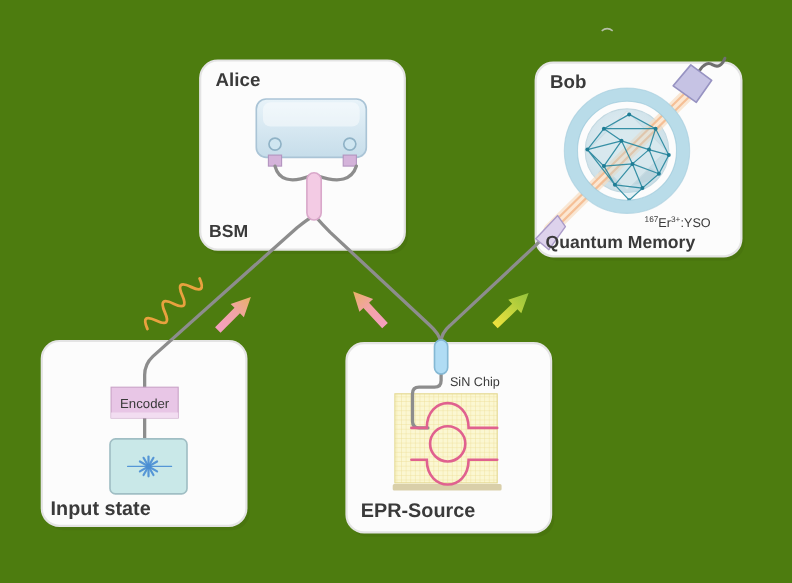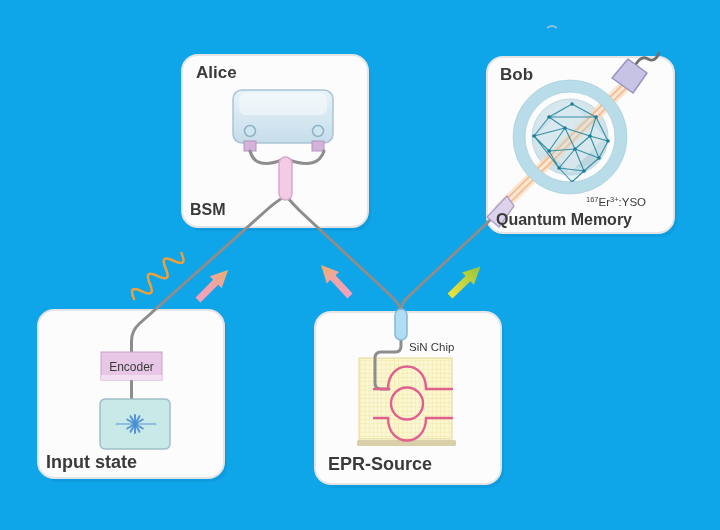--- a/index.html
+++ b/index.html
@@ -1,16 +1,16 @@
 <!DOCTYPE html>
 <html><head>
 <meta charset="utf-8">
 <style>
   html,body{margin:0;padding:0;background:#ffffff;}
-  .stage{width:720px;height:530px;position:relative;background:#0ea5e9;overflow:hidden;}
+  .stage{width:720px;height:530px;position:relative;background:#4d7c0f;overflow:hidden;}
   svg{display:block;}
   text{font-family:"Liberation Sans","DejaVu Sans",sans-serif;fill:#3a3a3a;}
   .title{font-weight:700;}
   .small{font-weight:400;}
 </style>
 </head>
 <body>
 
 <div class="stage">
 <svg width="720" height="530" viewBox="0 0 720 530">

